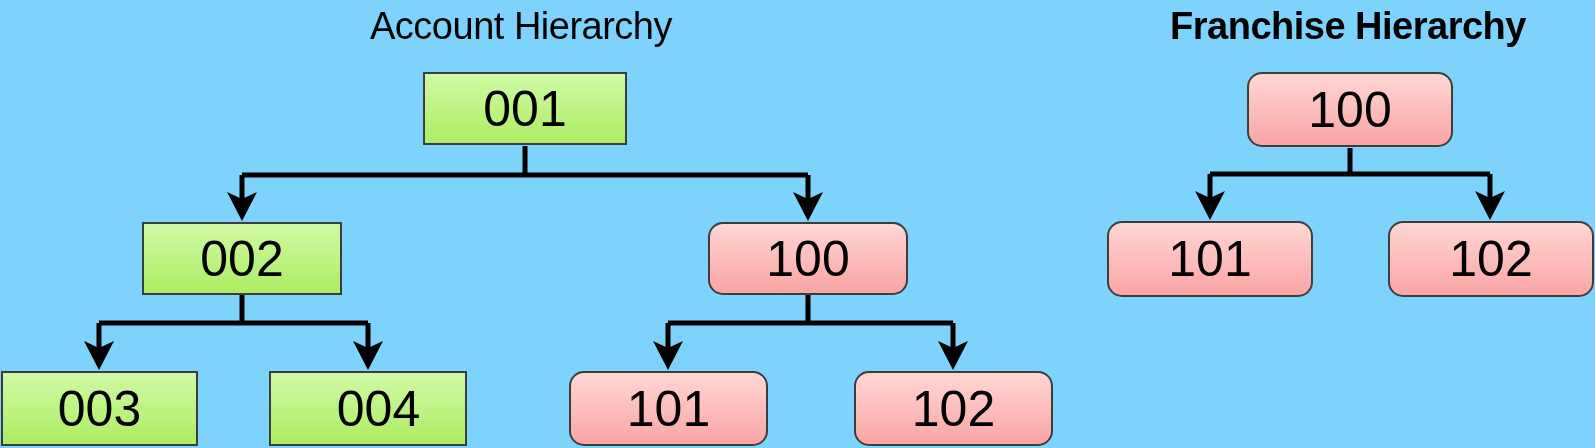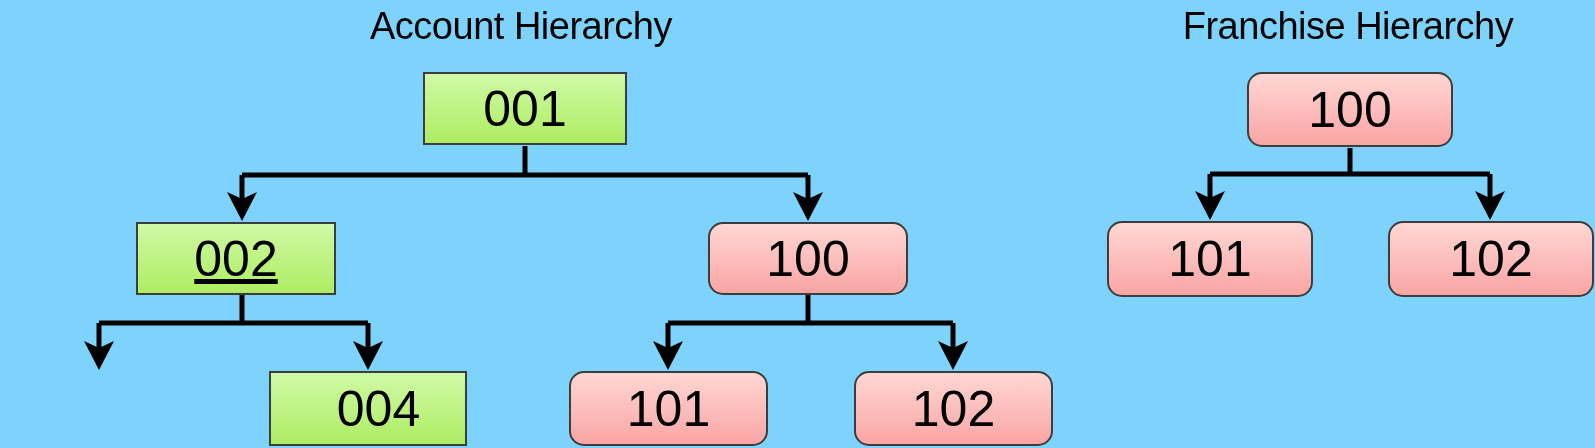--- a/index.html
+++ b/index.html
@@ -33,21 +33,21 @@
     position: absolute;
     width: 420px;
     text-align: center;
     font-size: 38px;
     letter-spacing: -0.5px;
     line-height: 44px;
     color: #000000;
     white-space: nowrap;
   }
   .t-account   { left: 311px;  top: 4px; }
-  .t-franchise { left: 1138px; top: 4px; }
+  .t-franchise { left: 1138px; top: 4px; font-weight: bold; }
   .node {
     position: absolute;
     display: flex;
     align-items: center;
     justify-content: center;
     font-size: 50px;
     color: #000000;
     border: 2px solid var(--node-border, #3d3d3d);
     box-sizing: border-box;
   }
@@ -57,21 +57,21 @@
       var(--account-green-bottom, #aded62) 100%);
   }
   .node.pink {
     background: linear-gradient(180deg,
       var(--franchise-pink-top, #ffd7d4) 0%,
       var(--franchise-pink-bottom, #f9a5a4) 100%);
     border-radius: 15px;
   }
   
   .n-a001 { left: 423px; top: 72px;  width: 204px; height: 73px; }
-  .n-a002 { left: 136px; top: 222px; width: 200px; height: 73px; text-decoration: underline; }
+  .n-a002 { left: 142px; top: 222px; width: 200px; height: 73px; }
   .n-a100 { left: 708px; top: 222px; width: 200px; height: 73px; }
   .n-a003 { left: 1px;   top: 371px; width: 197px; height: 75px; }
   .n-a004 { left: 269px; top: 371px; width: 198px; height: 75px; padding-left: 21px; }
   .n-a101 { left: 569px; top: 371px; width: 199px; height: 75px; }
   .n-a102 { left: 854px; top: 371px; width: 199px; height: 75px; }
   
   .n-f100 { left: 1247px; top: 72px;  width: 206px; height: 75px; }
   .n-f101 { left: 1107px; top: 221px; width: 206px; height: 76px; }
   .n-f102 { left: 1388px; top: 221px; width: 206px; height: 76px; }
 </style>
@@ -106,20 +106,21 @@
       <polygon class="arrow-head" points="1490,220 1475,191 1490,198 1505,191"></polygon>
     </g>
   </svg>
 
   <div class="tree-title t-account">Account Hierarchy</div>
   <div class="tree-title t-franchise">Franchise Hierarchy</div>
 
   <div class="node green n-a001">001</div>
   <div class="node green n-a002">002</div>
   <div class="node pink n-a100">100</div>
+  <div class="node green n-a003">003</div>
   <div class="node green n-a004">004</div>
   <div class="node pink n-a101">101</div>
   <div class="node pink n-a102">102</div>
 
   <div class="node pink n-f100">100</div>
   <div class="node pink n-f101">101</div>
   <div class="node pink n-f102">102</div>
 
 </div>
 

